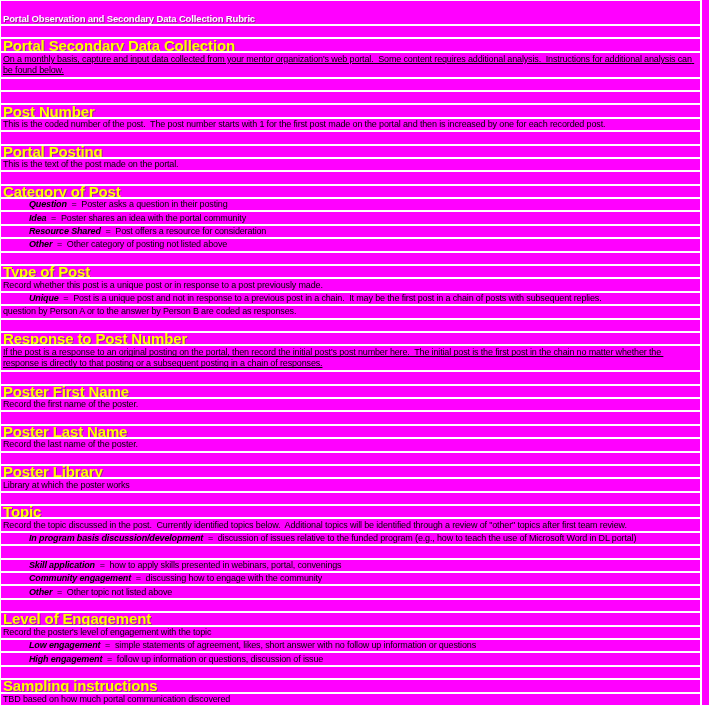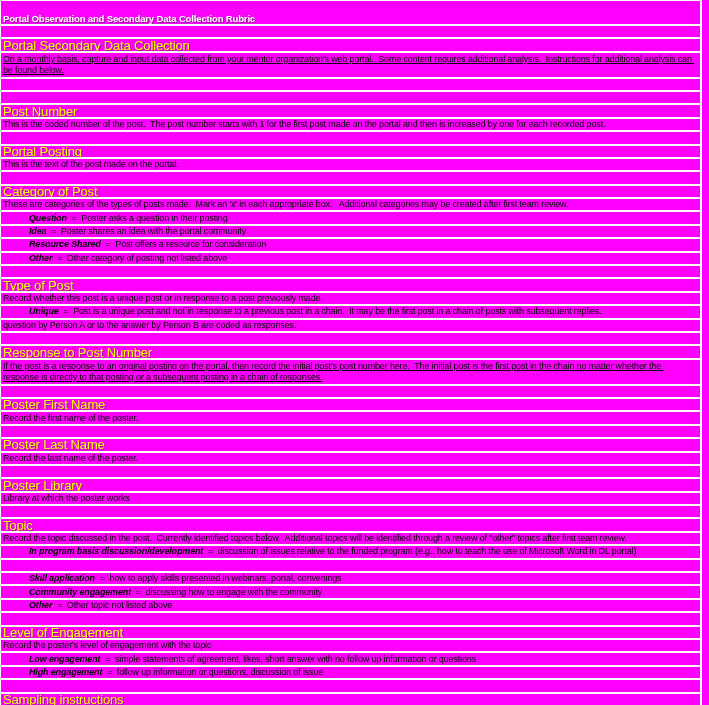--- a/index.html
+++ b/index.html
@@ -37,21 +37,21 @@
     letter-spacing:-0.15px;
     white-space:pre;
   }
   .row.wrap .txt{white-space:pre-wrap;text-decoration:underline;}
   .title .txt{
     color:var(--title);font-weight:bold;font-size:9.5px;
     text-shadow:1px 1px 0 rgba(60,60,60,0.55);
     margin-top:12px;
   }
   .header .txt{
-    color:var(--header);font-weight:normal;font-size:13px;
+    color:var(--header);font-weight:bold;font-size:15px;
     text-shadow:1px 1px 0 rgba(60,60,60,0.5);
   }
   .indent{flex:0 0 24px;align-self:stretch;}
   .deftext{
     font-size:9px;line-height:11px;color:var(--body);
     letter-spacing:-0.15px;white-space:pre;padding-left:4px;
   }
   .term{font-style:italic;font-weight:bold;}
 </style>
 </head>
@@ -79,23 +79,20 @@
     <div class="row blank"></div>
     <div class="row header">
       <span class="txt">Portal Posting</span>
     </div>
     <div class="row body">
       <span class="txt">This is the text of the post made on the portal.</span>
     </div>
     <div class="row blank"></div>
     <div class="row header">
       <span class="txt">Category of Post</span>
-    </div>
-    <div class="row body">
-      <span class="txt">These are categories of the types of posts made.  Mark an 'x' in each appropriate box.   Additional categories may be created after first team review.</span>
     </div>
     <div class="row def">
       <div class="indent"></div>
       <div class="deftext"><span class="term">Question</span><span>  =  </span><span>Poster asks a question in their posting</span></div>
     </div>
     <div class="row def">
       <div class="indent"></div>
       <div class="deftext"><span class="term">Idea</span><span>  =  </span><span>Poster shares an idea with the portal community</span></div>
     </div>
     <div class="row def">

